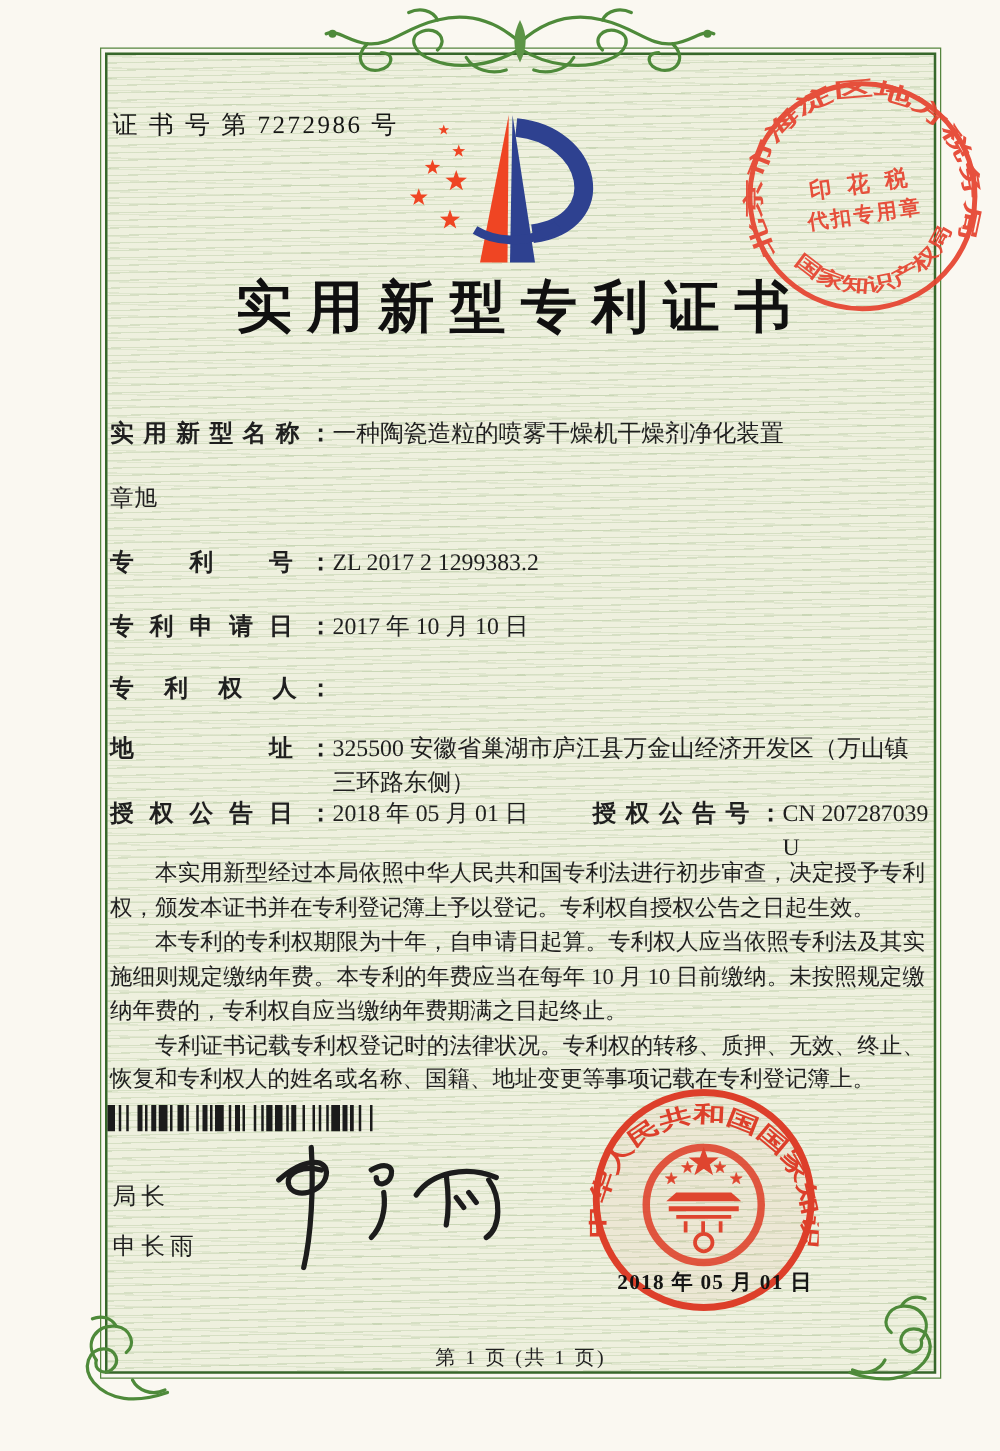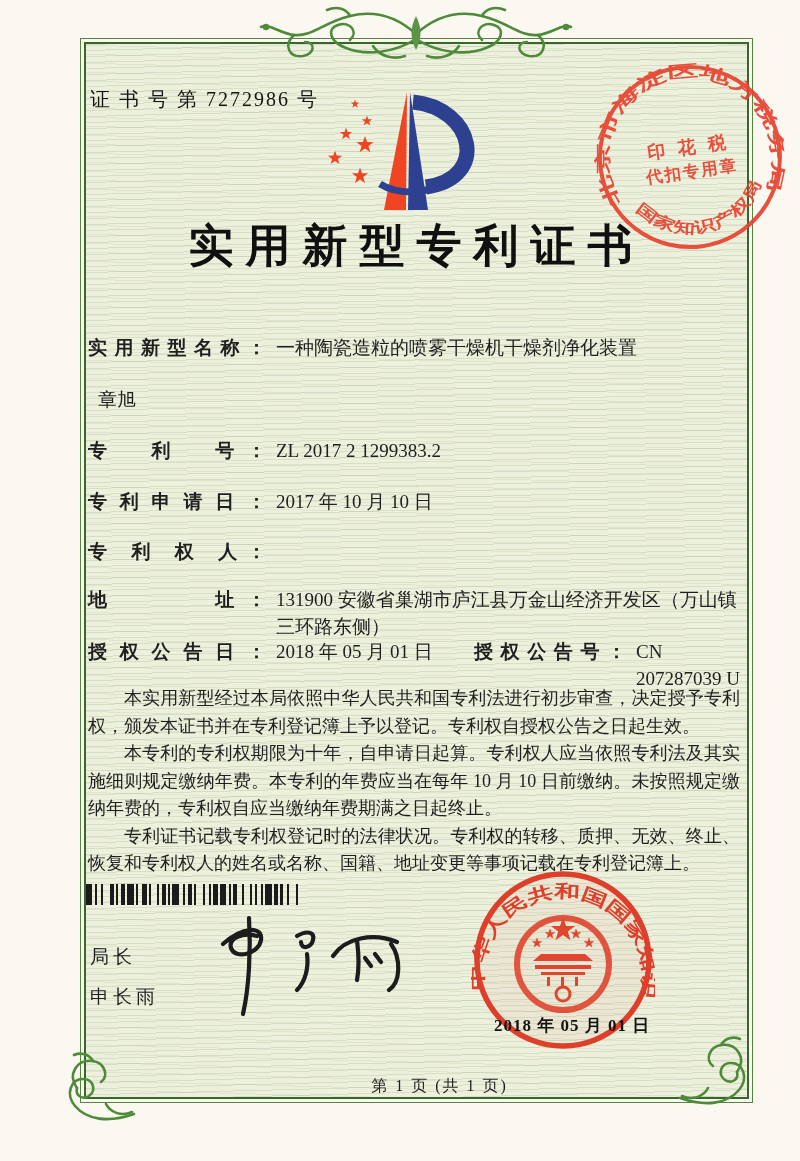--- a/index.html
+++ b/index.html
@@ -23,33 +23,33 @@
   }
   .abs{position:absolute;}
   .cert-no{left:90px;top:86px;font-size:20px;letter-spacing:2px;color:#161616;}
   .logo{left:322px;top:88px;}
   .title{
     left:80px;top:216px;width:673px;text-align:center;
     font-size:45px;font-weight:bold;letter-spacing:12px;color:#101010;
   }
   .row{left:88px;width:656px;display:flex;font-size:19px;line-height:27px;}
   .row .lbl{flex:0 0 178px;text-align:justify;text-align-last:justify;font-weight:600;white-space:pre-wrap;}
-  .row .val{margin-left:10px;font-weight:500;}
+  .row .val{font-weight:500;}
   .row.half{width:360px;}
   .row.right-col{left:458px;width:290px;}
   .row.right-col .lbl{flex:0 0 152px;margin-left:16px;}
   .paras{left:88px;top:664px;width:652px;font-size:18px;line-height:27.5px;text-align:justify;margin-top:21px;}
   .paras p{margin:0;text-indent:2em;font-weight:500;}
   .barcode{left:86px;top:884px;width:214px;height:21px;display:flex;}
   .signer-title{left:90px;top:944px;font-size:19px;letter-spacing:4px;}
   .signer-name{left:90px;top:984px;font-size:19px;letter-spacing:4px;}
   .signature{left:205px;top:910px;}
   .seal{left:471px;top:868px;}
   .seal-date{left:481px;top:1014px;width:182px;text-align:center;font-size:17px;font-weight:bold;letter-spacing:1px;color:#141414;}
-  .footer{left:80px;top:1076px;width:673px;text-align:center;font-size:16px;letter-spacing:2px;padding-left:23px;}
+  .footer{left:80px;top:1076px;width:673px;text-align:center;font-size:16px;letter-spacing:2px;}
   .tax-stamp{left:593px;top:60px;transform:rotate(-8deg);opacity:.93;}
   .orn-top{left:253px;top:6px;}
   .orn-bl{left:46px;top:1052px;}
   .orn-br{left:676px;top:1036px;transform:scaleX(-1);}
   svg text{font-family:"Liberation Serif","DejaVu Serif",serif;}
 </style>
 </head>
 <body>
 
 <div class="sheet">
@@ -143,21 +143,21 @@
   <div class="abs row" style="top:488px">
     <span class="lbl">专利申请日：</span>
     <span class="val">2017 年 10 月 10 日</span>
   </div>
   <div class="abs row" style="top:538px">
     <span class="lbl">专 利 权 人：</span>
   </div>
   <div class="abs row" style="top:586px">
     <span class="lbl">地　　　址：</span>
     <span class="val">
-      <span>131900 安徽省巢湖市庐江县万金山经济开发区（万山镇</span><br>
+      <span>325500 安徽省巢湖市庐江县万金山经济开发区（万山镇</span><br>
       <span>三环路东侧）</span>
     </span>
   </div>
   <div class="abs row half" style="top:638px">
     <span class="lbl">授权公告日：</span>
     <span class="val">2018 年 05 月 01 日</span>
   </div>
   <div class="abs row right-col" style="top:638px">
     <span class="lbl">授权公告号：</span>
     <span class="val">CN 207287039 U</span>

